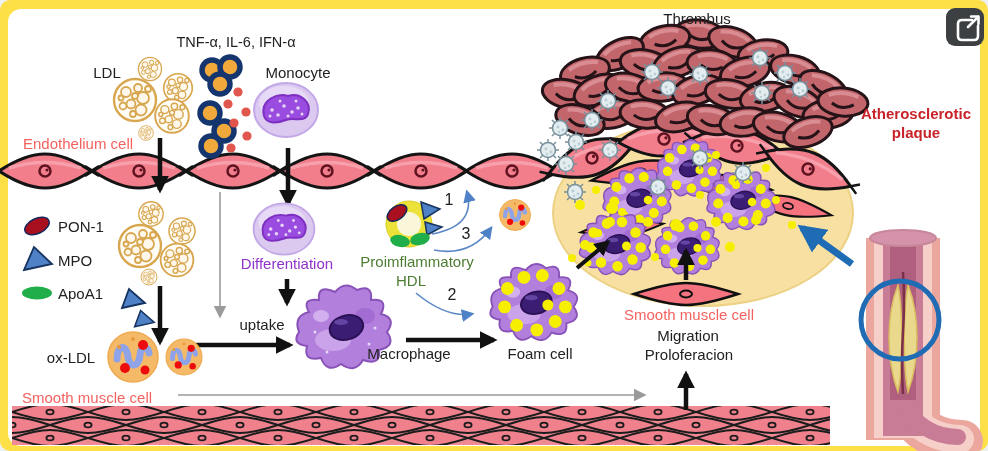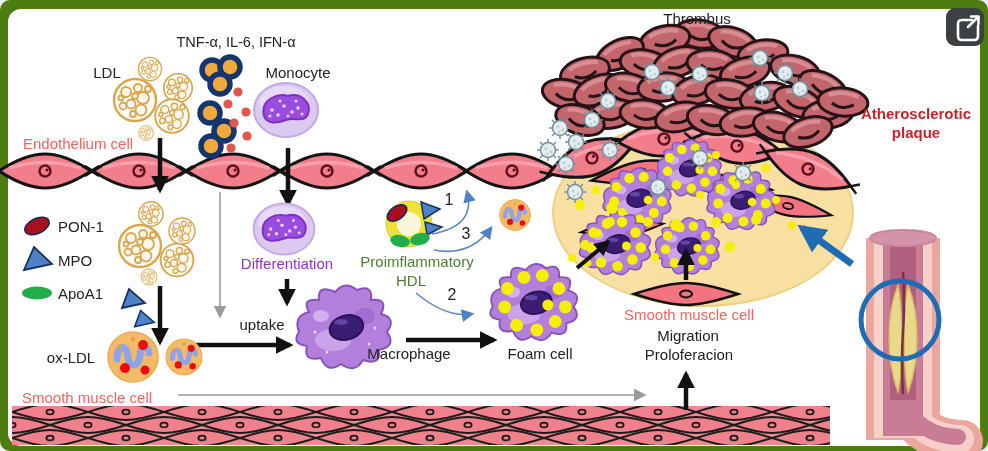--- a/index.html
+++ b/index.html
@@ -1,16 +1,16 @@
 <!DOCTYPE html>
 <html><head>
 <meta charset="utf-8">
 <style>
   html,body{margin:0;padding:0;background:#eef1f3;}
-  .stage{position:relative;width:988px;height:451px;background:#4d7c0f;font-family:"Liberation Sans",sans-serif;overflow:hidden;border-radius:10px;}
+  .stage{position:relative;width:988px;height:451px;background:#fde047;font-family:"Liberation Sans",sans-serif;overflow:hidden;border-radius:10px;}
   svg{position:absolute;left:0;top:0;}
   text{font-family:"Liberation Sans",sans-serif;fill:#222;}
   .lbl{font-size:15px;}
   .lbl-sm{font-size:14.5px;}
   .red{fill:#f4625f;}
   .darkred{fill:#c9232a;font-weight:bold;}
   .purple{fill:#9032c8;}
   .green{fill:#4c7d32;}
   .num{font-size:16px;}
 </style>

